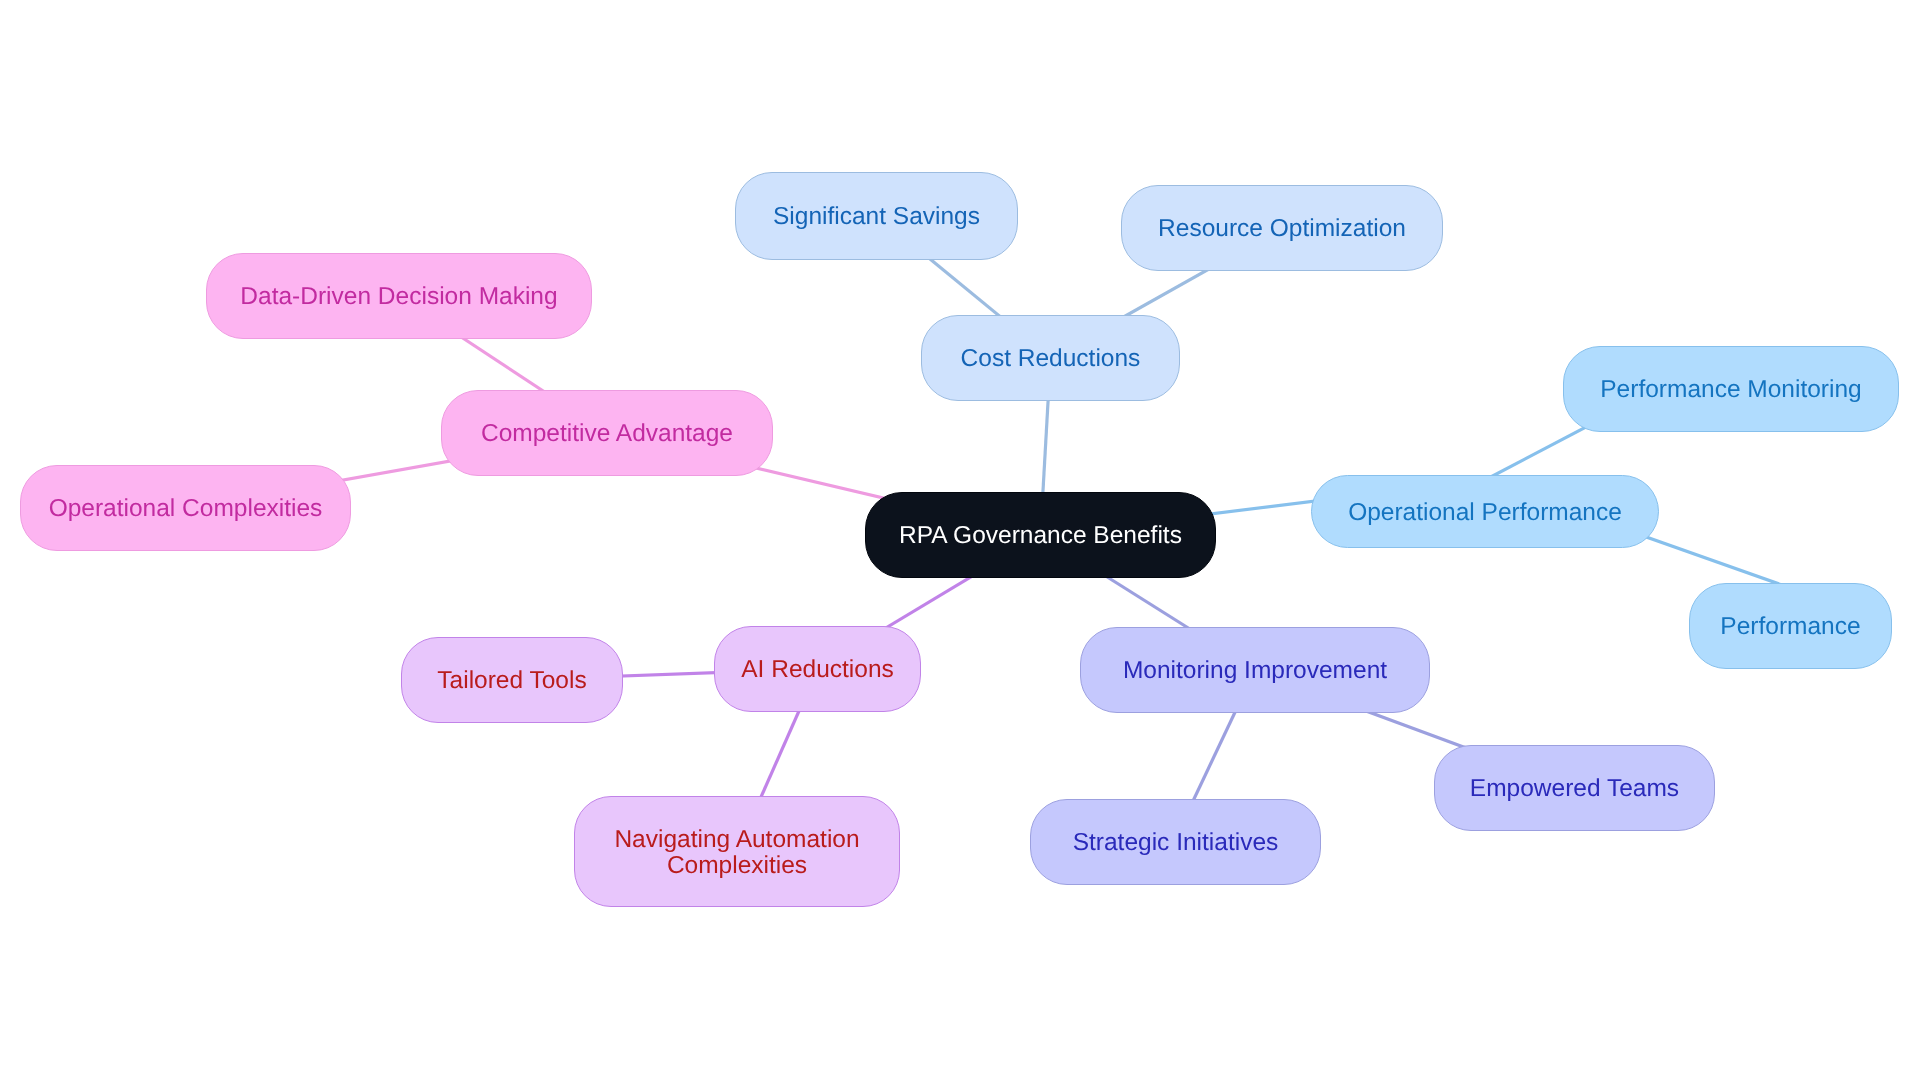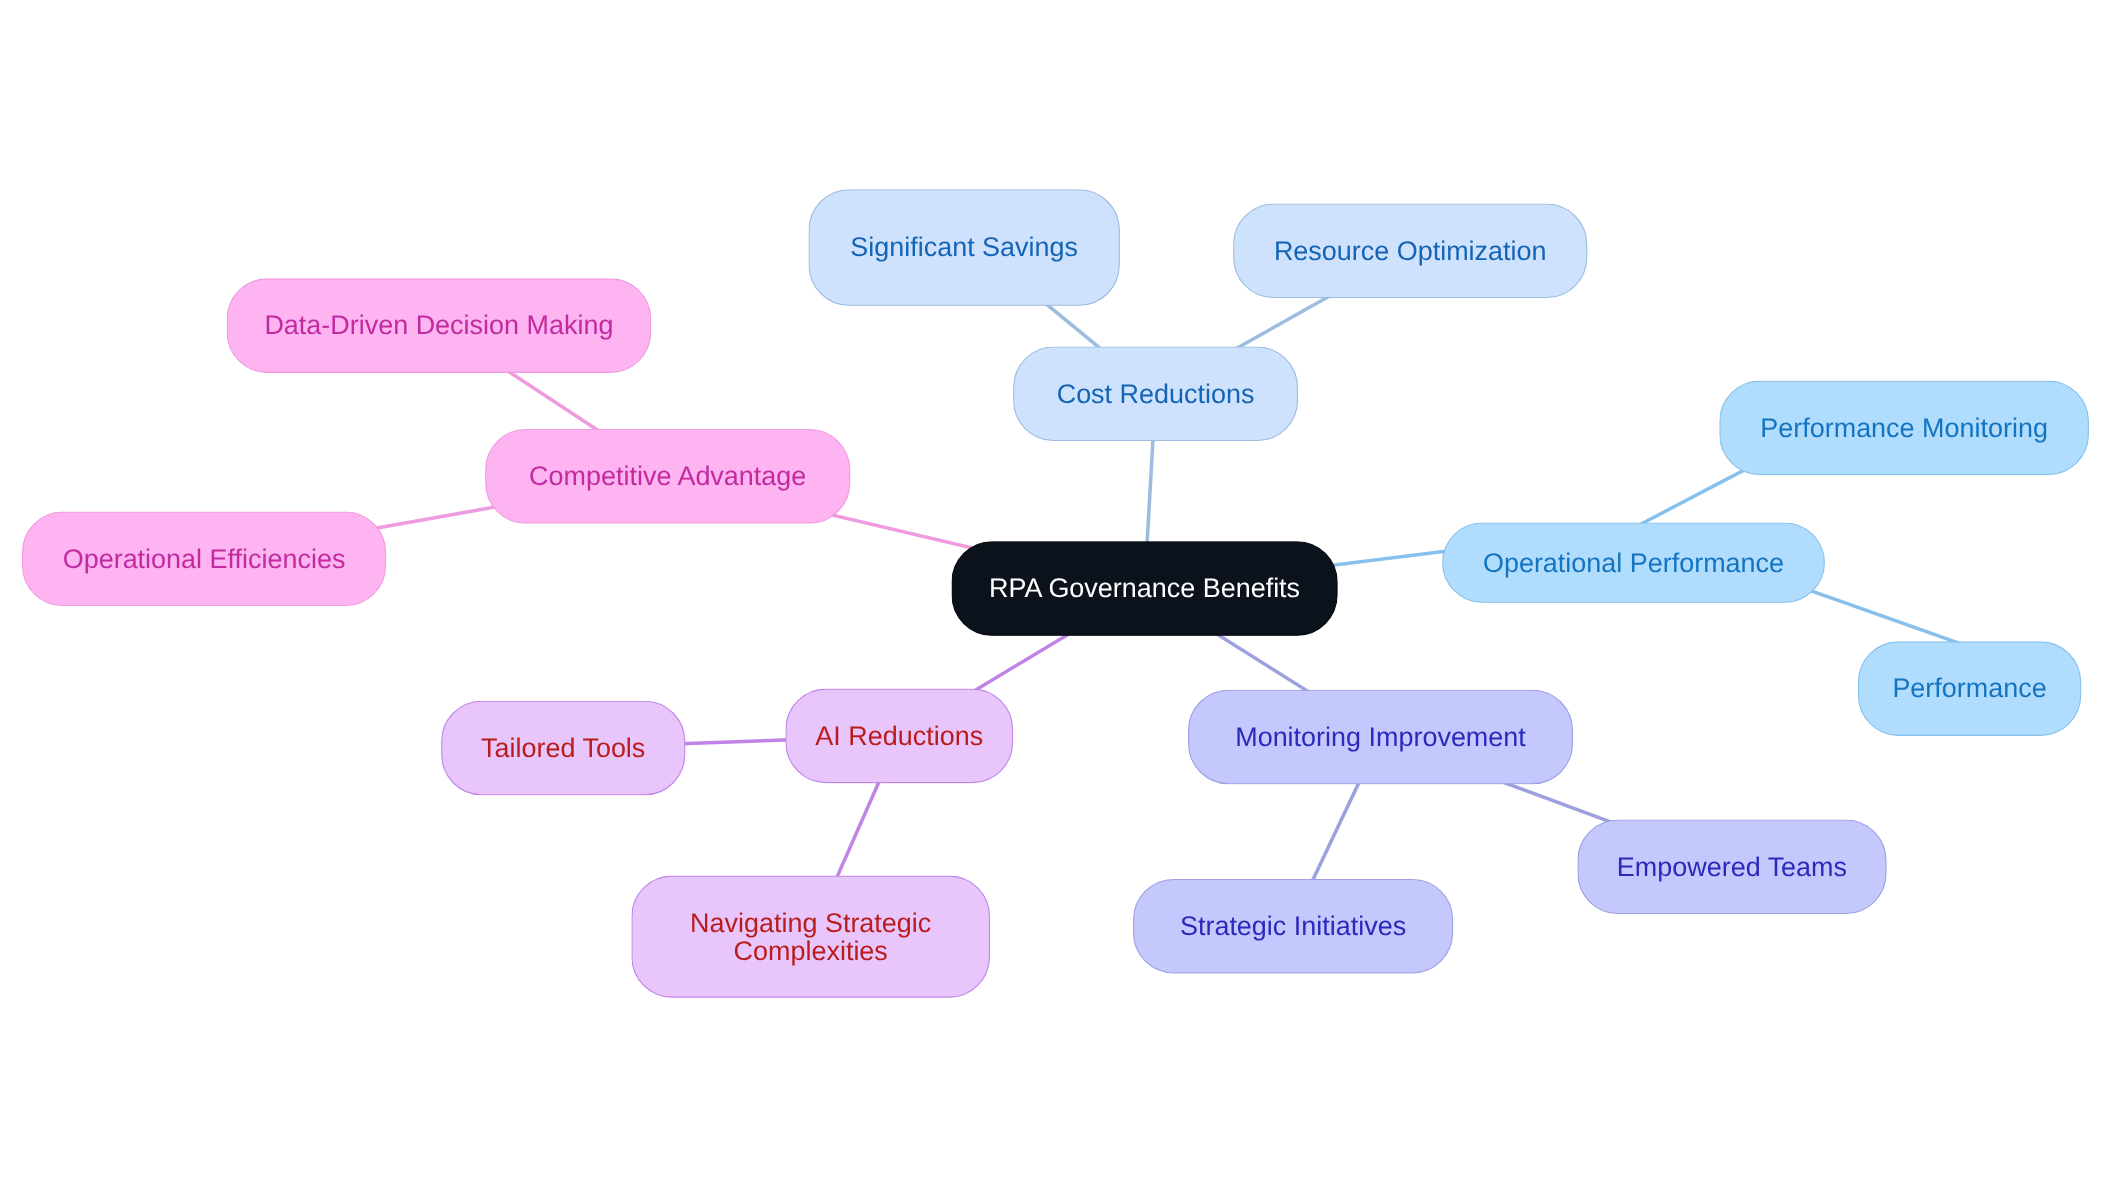--- a/index.html
+++ b/index.html
@@ -43,21 +43,21 @@
     <line class="edge" x1="607" y1="433" x2="399" y2="296" stroke="#ee9be0" stroke-width="3.2"></line>
     <line class="edge" x1="607" y1="433" x2="185.5" y2="508" stroke="#ee9be0" stroke-width="3.2"></line>
   </svg>
 
   <div class="node pal-root" style="left:865px;top:492px;width:351px;height:86px">
     <span class="node-label">RPA Governance Benefits</span>
   </div>
   <div class="node pal-sky" style="left:921px;top:315px;width:259px;height:86px">
     <span class="node-label">Cost Reductions</span>
   </div>
-  <div class="node pal-sky" style="left:735px;top:172px;width:283px;height:106px">
+  <div class="node pal-sky" style="left:735px;top:172px;width:283px;height:88px">
     <span class="node-label">Significant Savings</span>
   </div>
   <div class="node pal-sky" style="left:1121px;top:185px;width:322px;height:86px">
     <span class="node-label">Resource Optimization</span>
   </div>
   <div class="node pal-azure" style="left:1311px;top:437px;width:348px;height:73px">
     <span class="node-label">Operational Performance</span>
   </div>
   <div class="node pal-azure" style="left:1563px;top:308px;width:336px;height:86px">
     <span class="node-label">Performance Monitoring</span>
@@ -74,24 +74,24 @@
   <div class="node pal-indigo" style="left:1434px;top:745px;width:281px;height:86px">
     <span class="node-label">Empowered Teams</span>
   </div>
   <div class="node pal-violet" style="left:714px;top:626px;width:207px;height:86px">
     <span class="node-label">AI Reductions</span>
   </div>
   <div class="node pal-violet" style="left:401px;top:637px;width:222px;height:86px">
     <span class="node-label">Tailored Tools</span>
   </div>
   <div class="node pal-violet" style="left:574px;top:796px;width:326px;height:111px">
-    <span class="node-label">Navigating Strategic Complexities</span>
+    <span class="node-label">Navigating Automation Complexities</span>
   </div>
   <div class="node pal-magenta" style="left:441px;top:390px;width:332px;height:86px">
     <span class="node-label">Competitive Advantage</span>
   </div>
   <div class="node pal-magenta" style="left:206px;top:253px;width:386px;height:86px">
     <span class="node-label">Data-Driven Decision Making</span>
   </div>
   <div class="node pal-magenta" style="left:20px;top:465px;width:331px;height:86px">
-    <span class="node-label">Operational Efficiencies</span>
+    <span class="node-label">Operational Complexities</span>
   </div>
 </div>
 
 </body></html>

